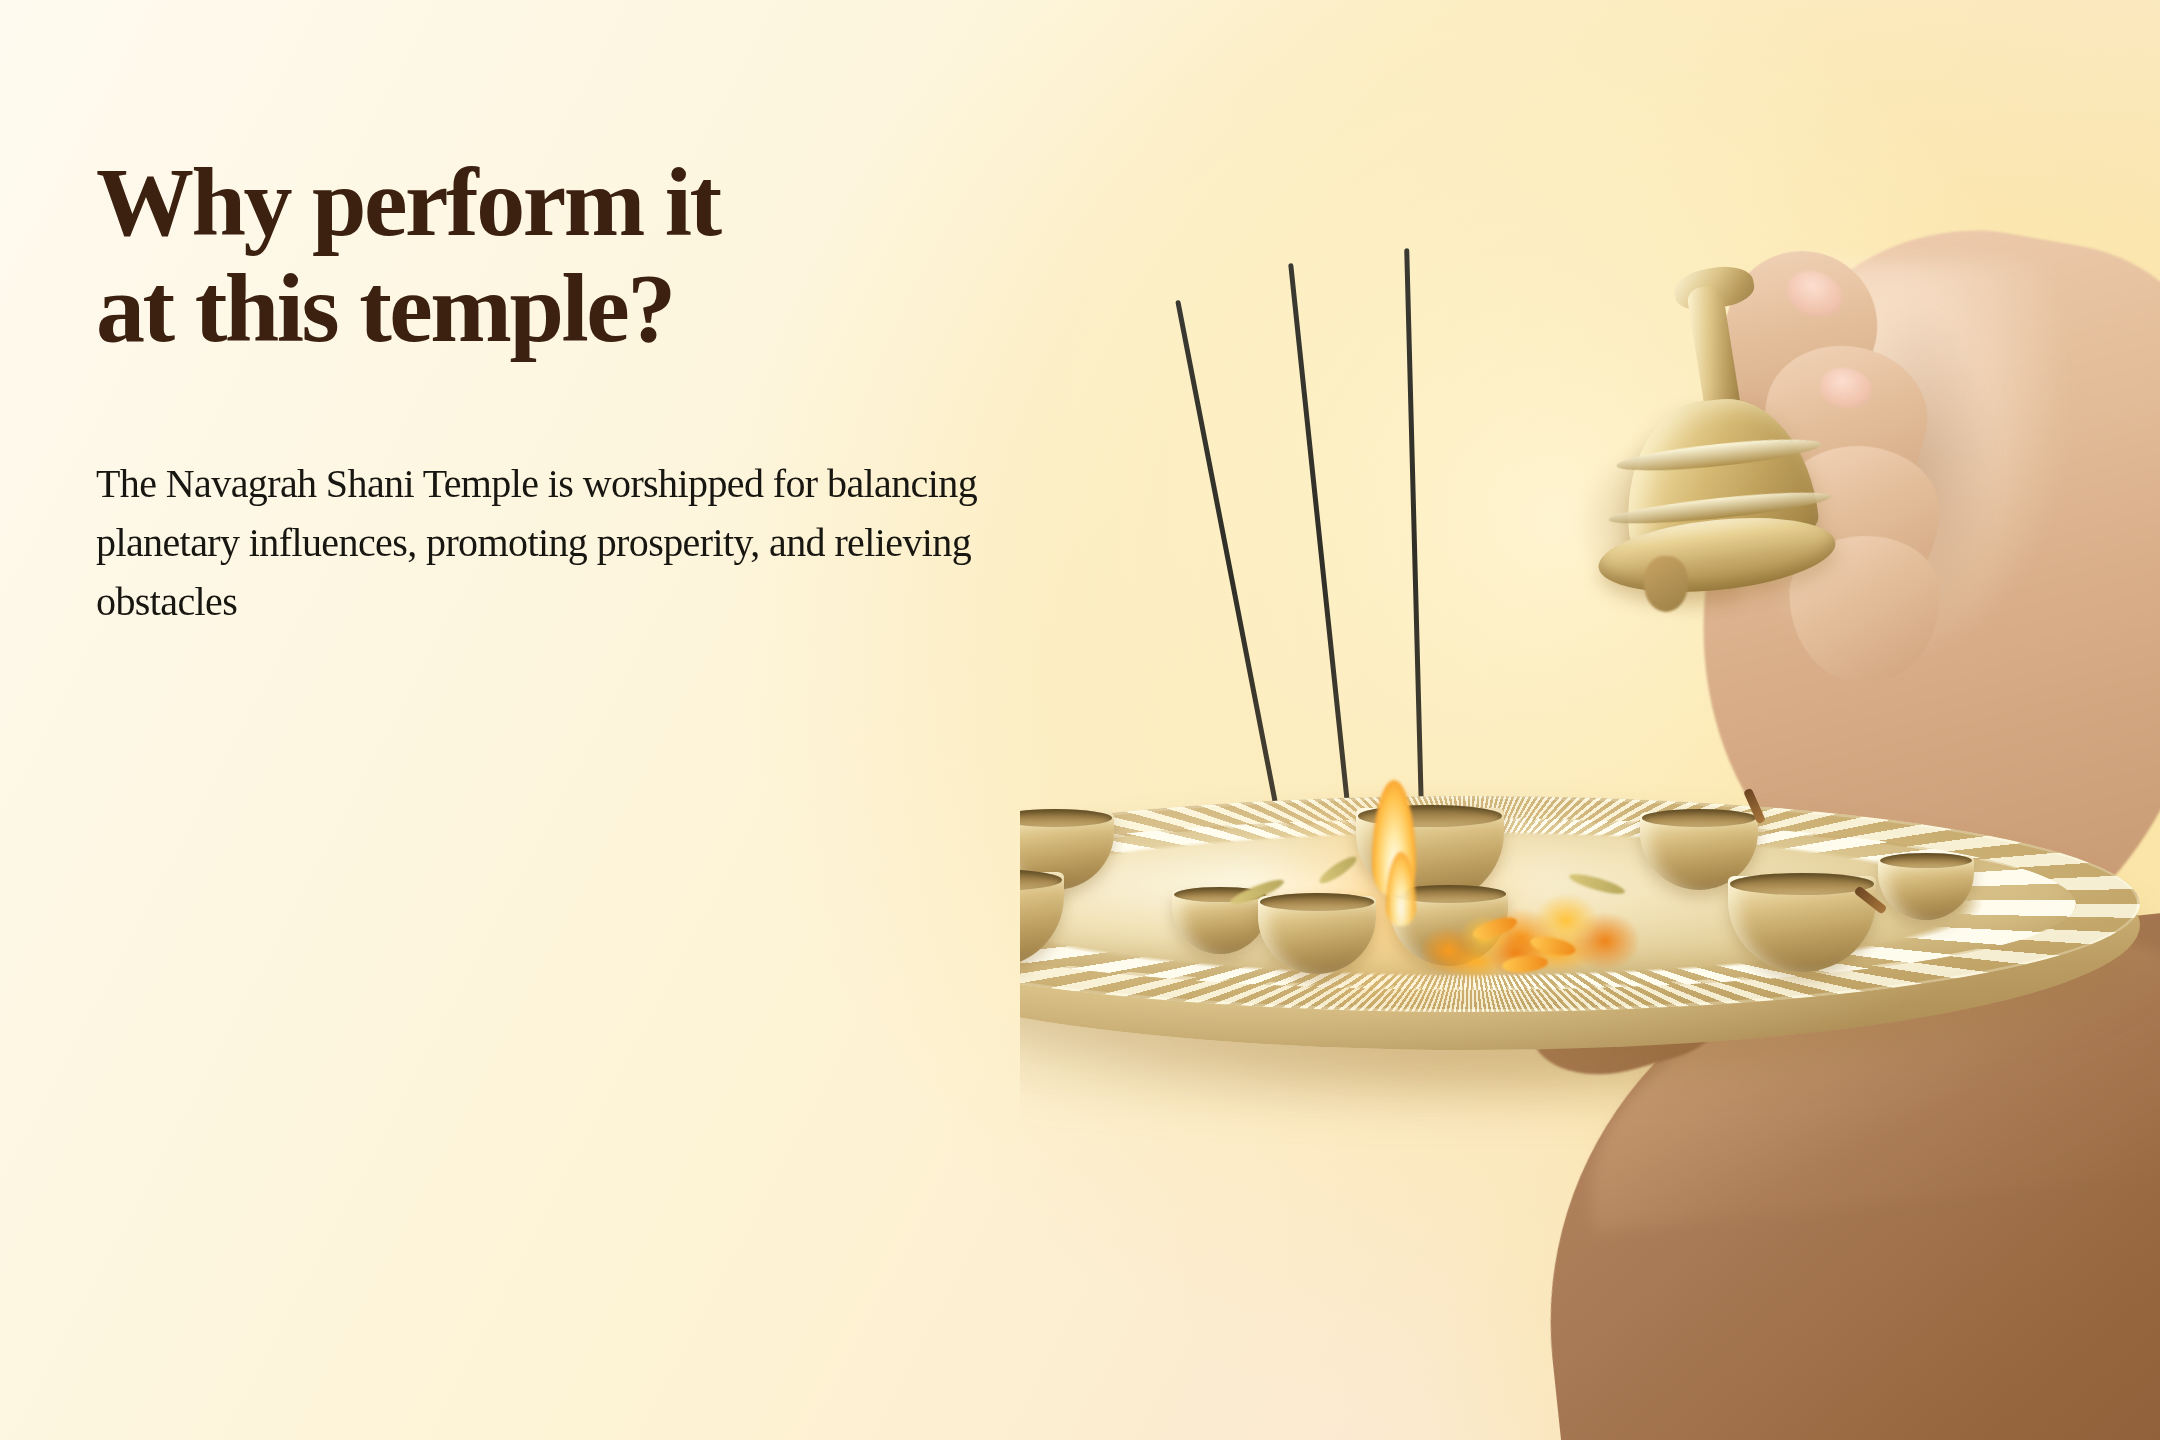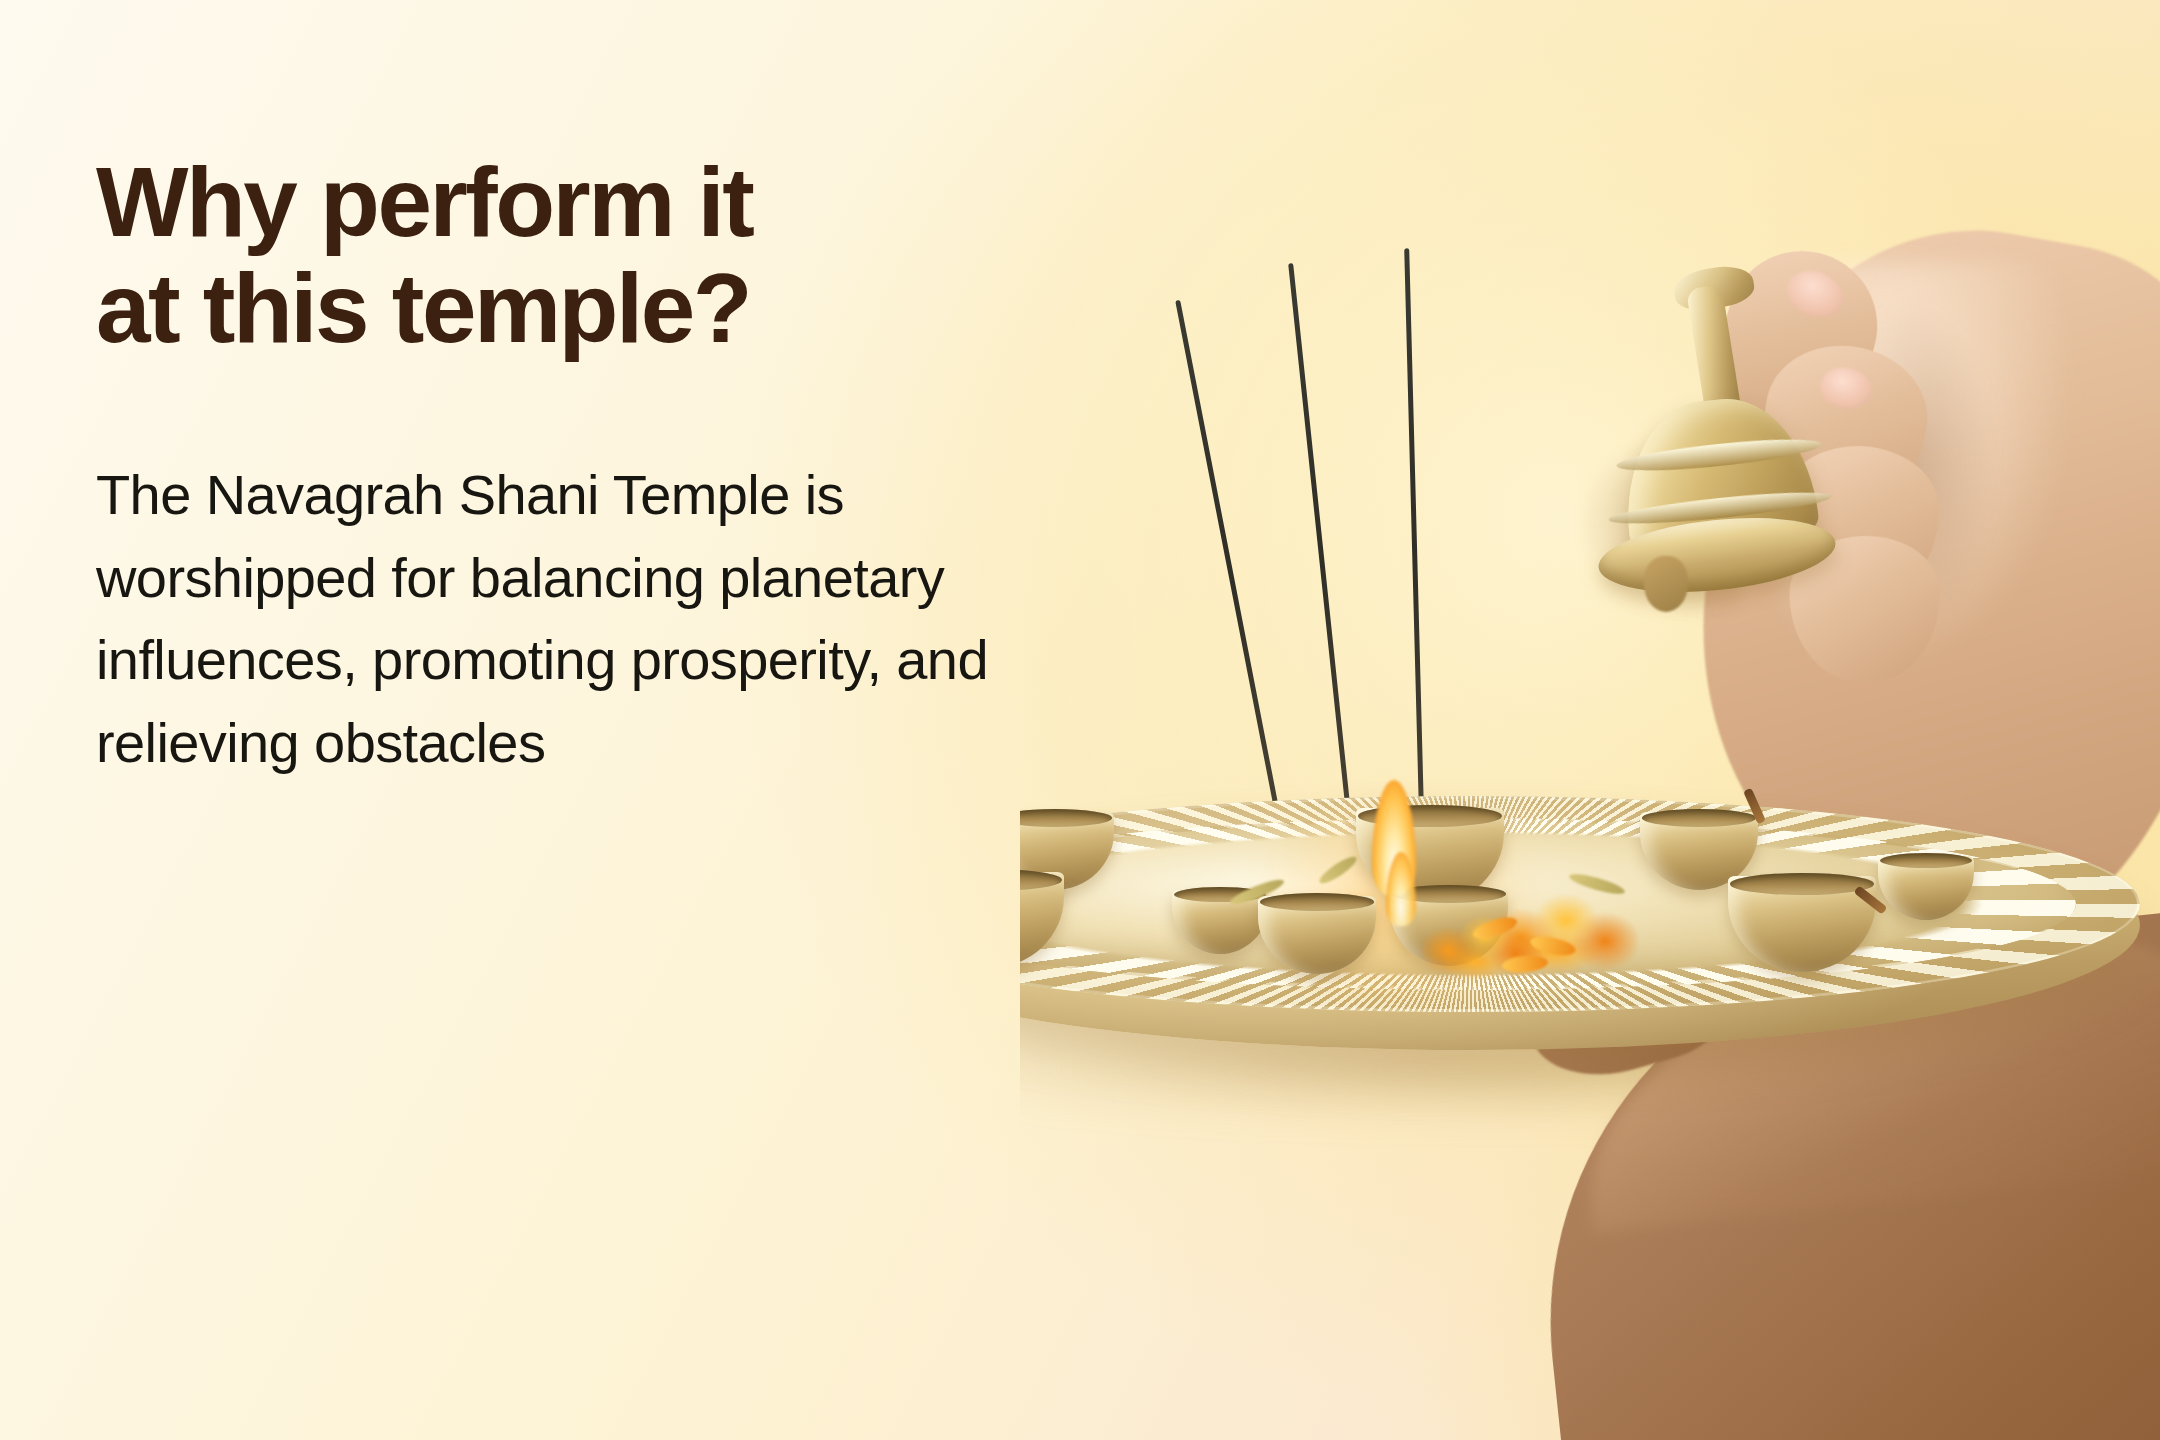--- a/index.html
+++ b/index.html
@@ -10,20 +10,21 @@
   }
 
   
   .slide {
     position:relative;
     width:2160px; height:1440px;
     overflow:hidden;
     background:
       radial-gradient(ellipse 1500px 1200px at 88% 42%, rgba(251,226,150,0.95) 0%, rgba(251,230,165,0.55) 45%, rgba(253,244,216,0) 78%),
       linear-gradient(118deg, #fefaef 0%, #fdf6e0 26%, #fdf2d2 52%, #fbead1 72%, #fae6b9 100%);
+    font-family: Liberation Serif, serif;
   }
   
   .photo-glow {
     position:absolute; inset:0;
     background:
       radial-gradient(ellipse 900px 900px at 72% 36%, rgba(255,246,214,0.85) 0%, rgba(255,246,214,0) 60%),
       radial-gradient(ellipse 1200px 900px at 100% 100%, rgba(248,223,150,0.75) 0%, rgba(248,223,150,0) 62%);
     pointer-events:none;
   }
 
@@ -37,21 +38,21 @@
     color:#3c2110;
     font-size:98px;
     line-height:1.08;
     font-weight:700;
     letter-spacing:-2.5px;
     white-space:pre-line;
   }
   .body-copy {
     margin-top:92px;
     color:#181611;
-    font-size:56px;
+    font-size:40px;
     line-height:1.48;
     font-weight:400;
     letter-spacing:-0.6px;
     max-width:940px;
   }
 
   
   .photo {
     position:absolute;
     left:1020px; top:0;

